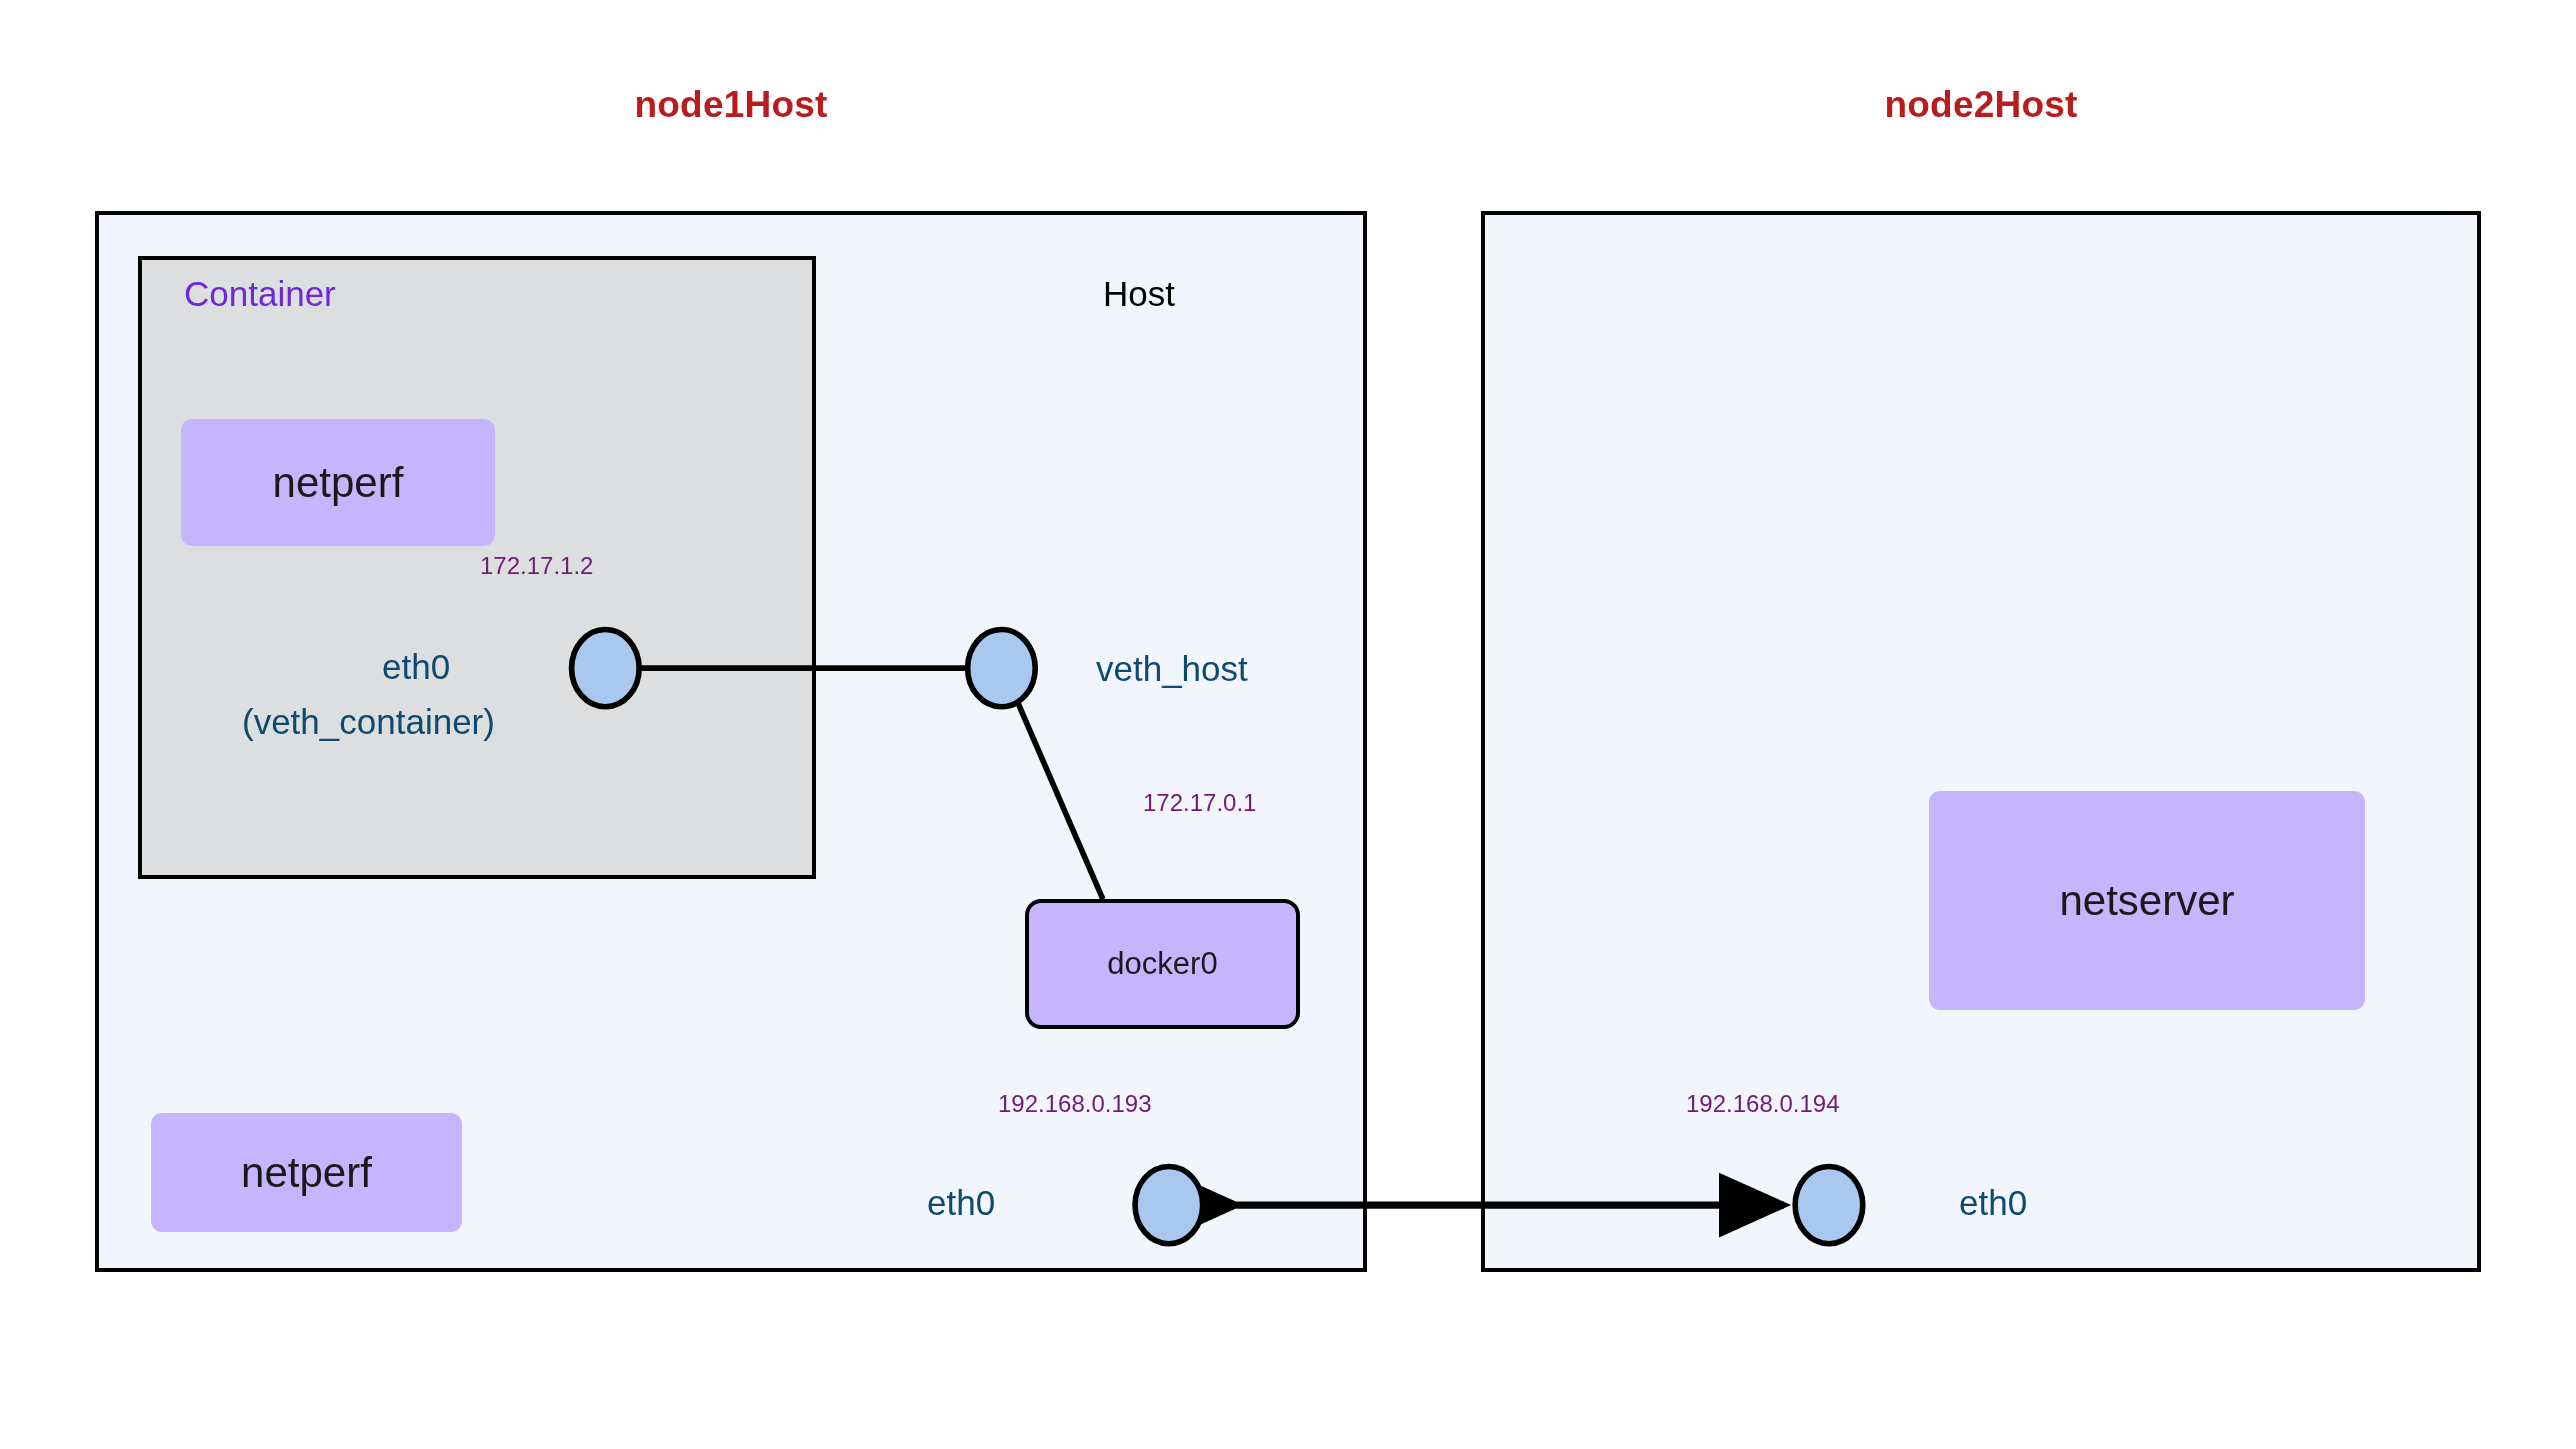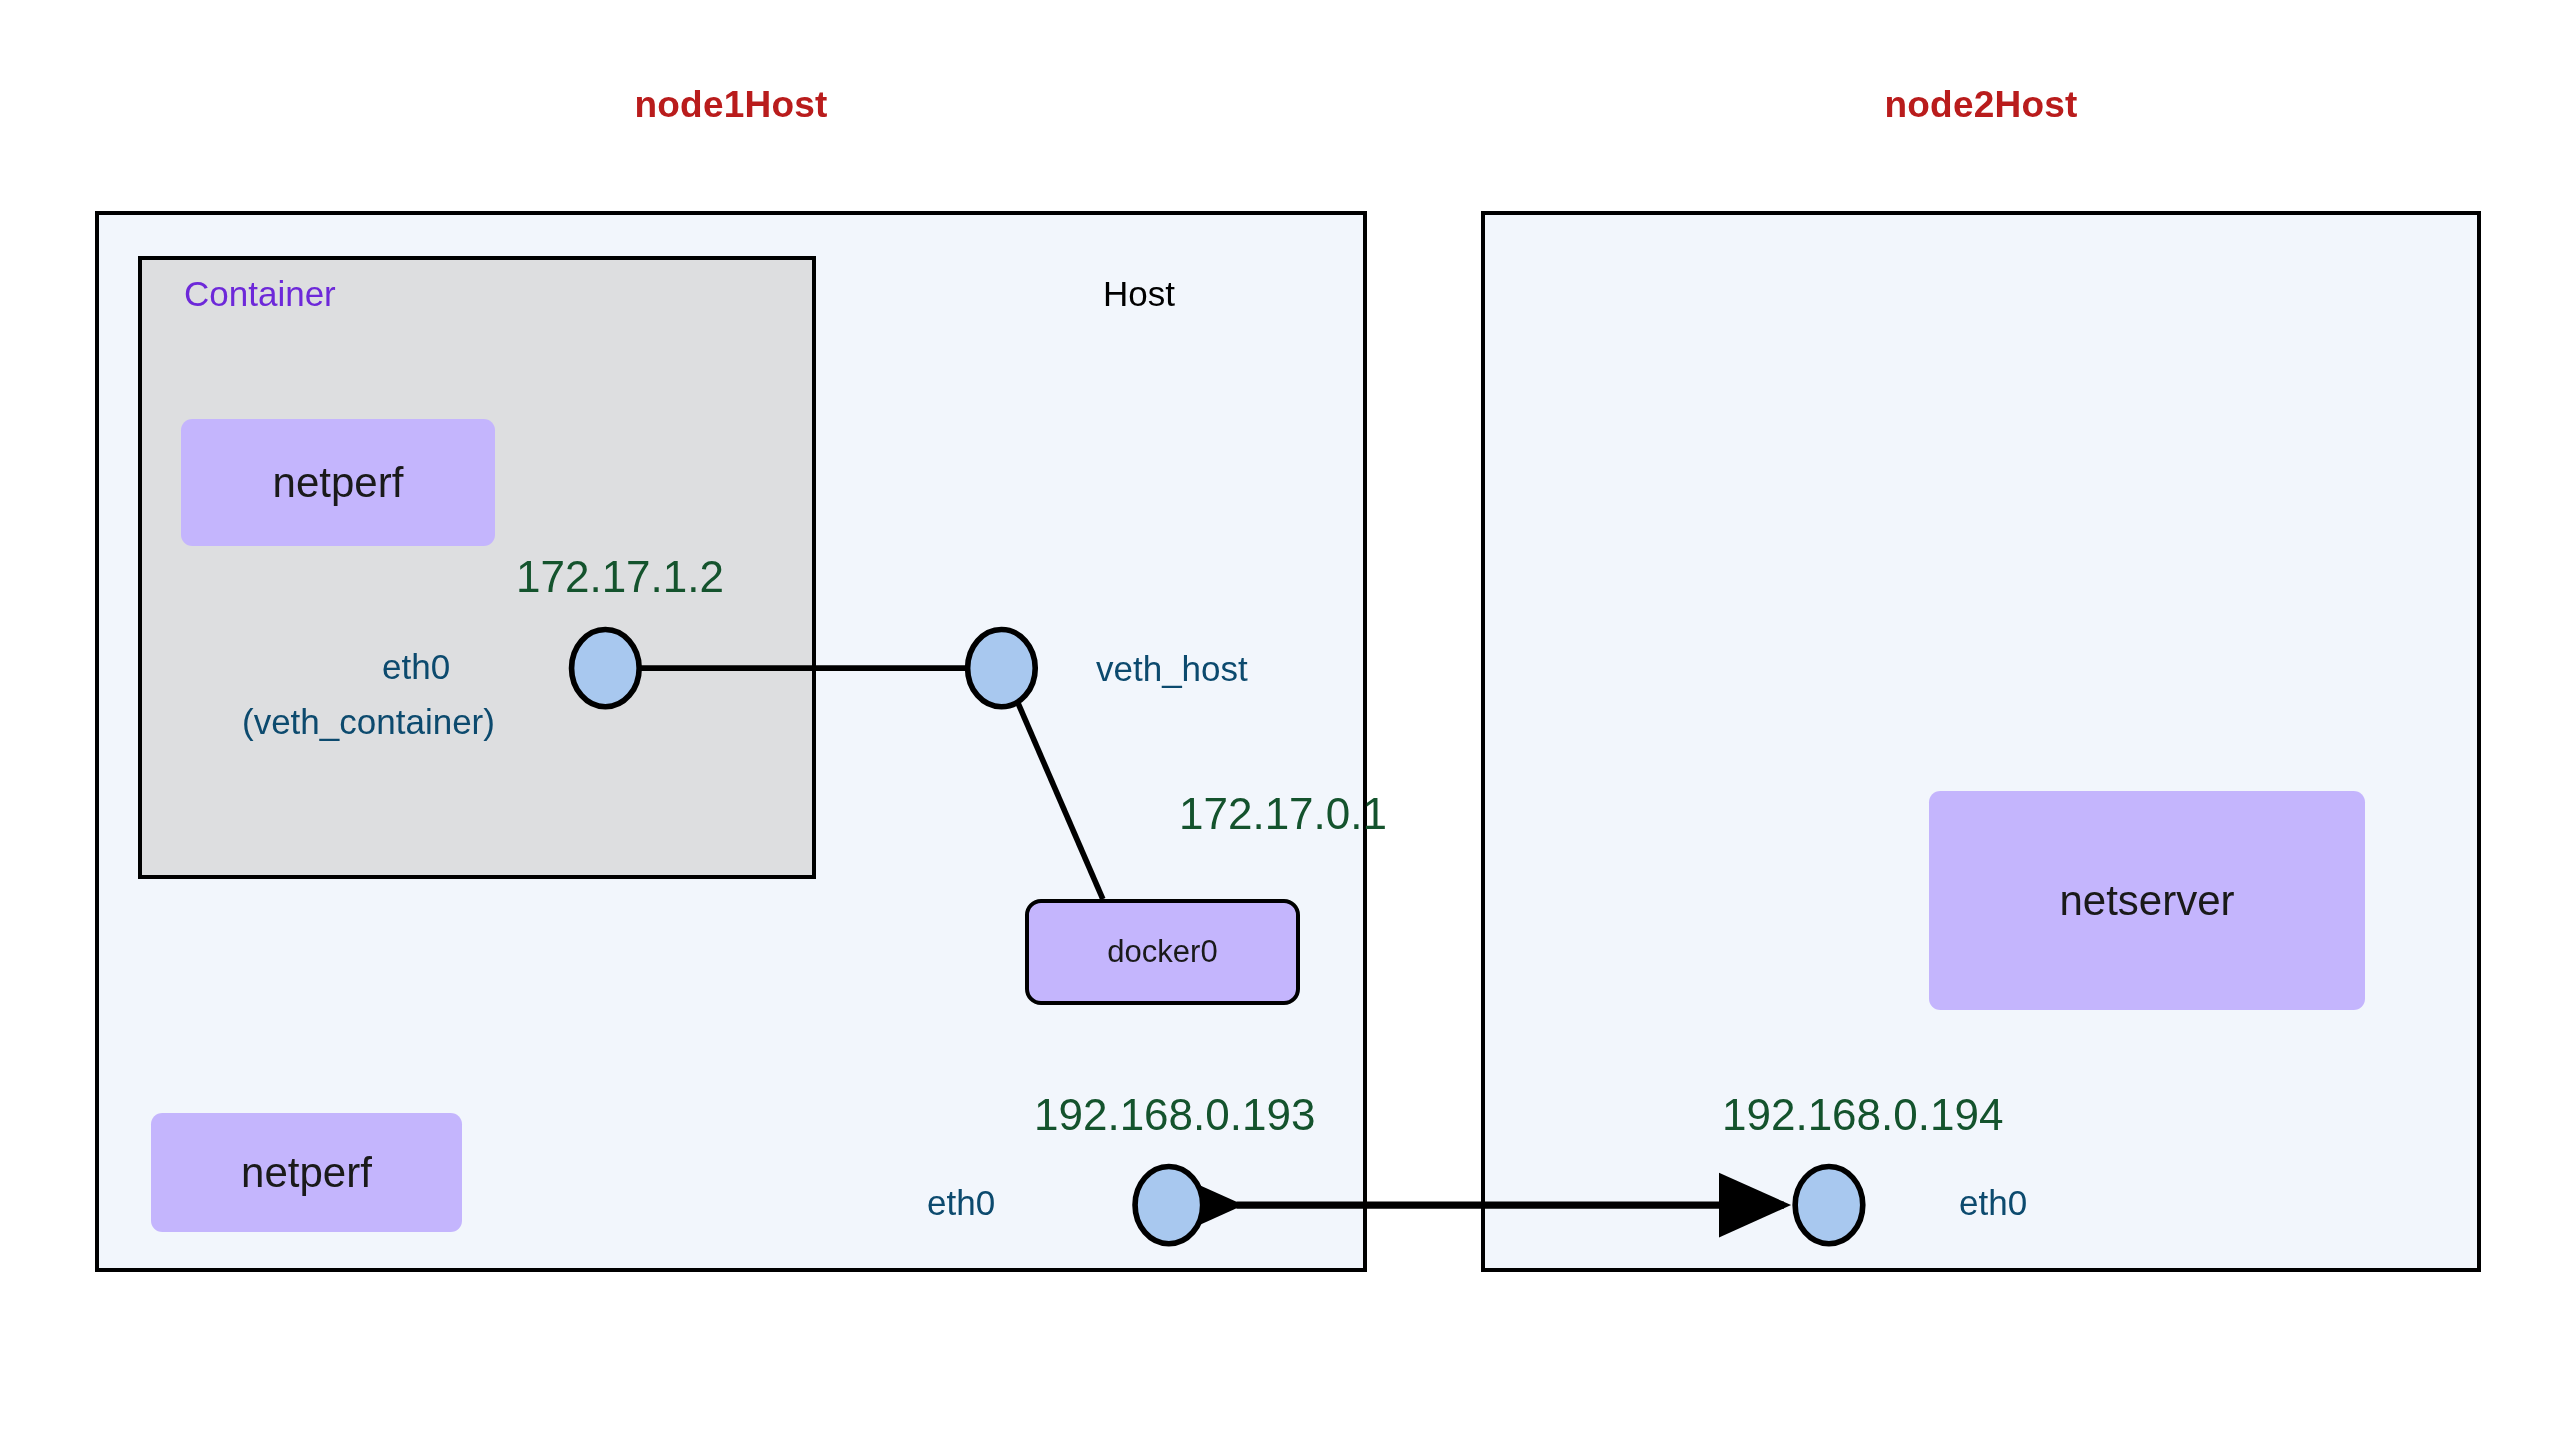--- a/index.html
+++ b/index.html
@@ -70,24 +70,23 @@
     font-size: 31px;
   }
   .iface-label {
     position: absolute;
     font-size: 35px;
     color: #0c4a6e;
     white-space: nowrap;
   }
   .ip-label {
     position: absolute;
-    font-size: 44px;
-    color: #14532d;
+    font-size: 24px;
+    color: #701a75;
     white-space: nowrap;
-    margin-left: 36px;
   }
 </style>
 </head>
 <body>
 
 <div id="canvas">
 
   <div class="host-title" style="left:95px; top:84px; width:1272px;">node1Host</div>
   <div class="host-title" style="left:1481px; top:84px; width:1000px;">node2Host</div>
 
@@ -97,21 +96,21 @@
 
   <div class="host-box" style="left:1481px; top:211px; width:1000px; height:1061px;"></div>
 
   <div class="zone-label muted" style="left:184px; top:274px;">Container</div>
   <div class="zone-label dark" style="left:1103px; top:274px;">Host</div>
 
   <div class="proc-box netperf-container" style="left:181px; top:419px; width:314px; height:127px;">netperf</div>
 
   <div class="proc-box netperf-host" style="left:151px; top:1113px; width:311px; height:119px;">netperf</div>
 
-  <div class="proc-box bridge" style="left:1025px; top:899px; width:275px; height:106px;">docker0</div>
+  <div class="proc-box bridge" style="left:1025px; top:899px; width:275px; height:130px;">docker0</div>
 
   <div class="proc-box netserver" style="left:1929px; top:755px; width:436px; height:219px;">netserver</div>
 
   <svg class="layer" viewBox="0 0 3200 1800">
     <defs>
       <marker id="arrow-right" markerWidth="11" markerHeight="11" refX="9" refY="5.5" orient="auto" markerUnits="strokeWidth">
         <path d="M0,1 L10,5.5 L0,10 z" fill="#000000"></path>
       </marker>
       <marker id="arrow-left" markerWidth="11" markerHeight="11" refX="9" refY="5.5" orient="auto" markerUnits="strokeWidth">
         <path d="M0,1 L10,5.5 L0,10 z" fill="#000000"></path>

